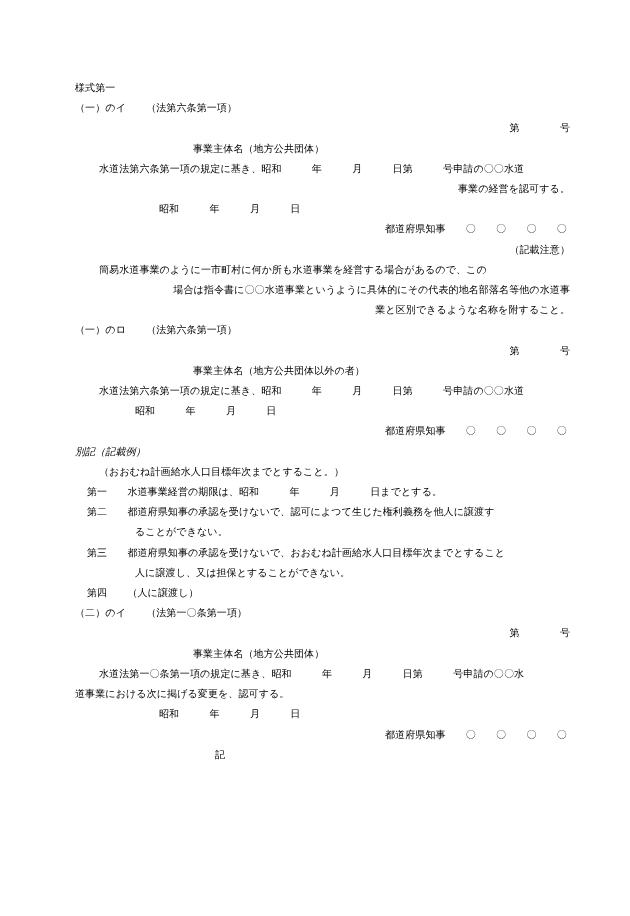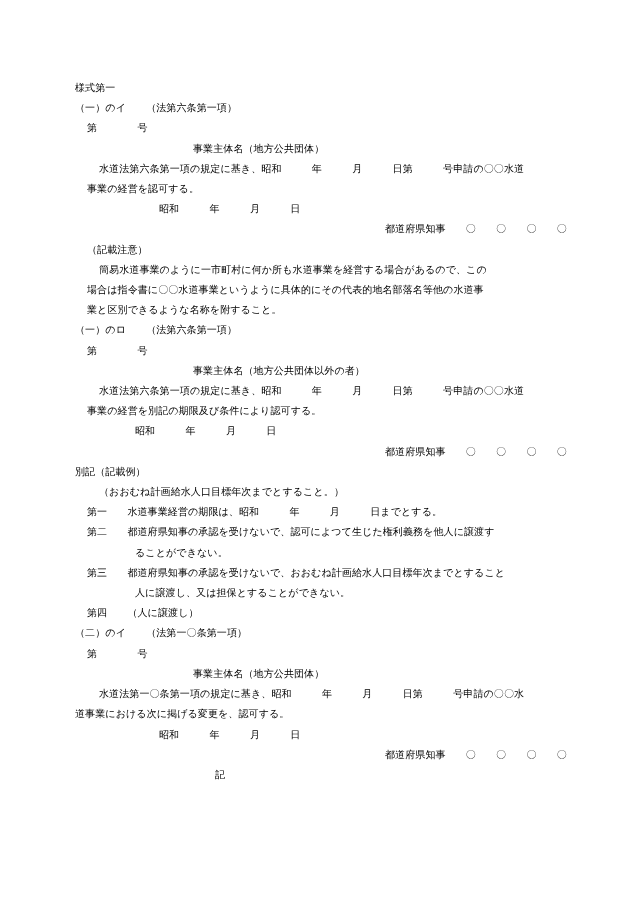--- a/index.html
+++ b/index.html
@@ -20,21 +20,21 @@
     box-sizing: border-box;
     padding: 78px 60px 0 75px;
     font-size: 10px;
     line-height: 20.2px;
   }
   .line {
     white-space: pre-wrap;
     letter-spacing: 0.1px;
   }
   .i1 { padding-left: 0; }
-  .i2 { padding-left: 12px; }
+  .i2 { padding-left: 12px; text-align: right; }
   .i3 { padding-left: 24px; }
   .center-name { padding-left: 118px; }
   .gov-line { padding-left: 310px; }
   .ki-line { padding-left: 140px; }
   .hang {
     padding-left: 36px;
     text-indent: -24px;
   }
   .hang3 {
     padding-left: 60px;
@@ -56,25 +56,24 @@
   <div class="line gov-line">都道府県知事　　〇　　〇　　〇　　〇</div>
   <div class="line i2">（記載注意）</div>
   <div class="line i3">簡易水道事業のように一市町村に何か所も水道事業を経営する場合があるので、この</div>
   <div class="line i2">場合は指令書に〇〇水道事業というように具体的にその代表的地名部落名等他の水道事</div>
   <div class="line i2">業と区別できるような名称を附すること。</div>
 
   <div class="line i1">（一）のロ　　（法第六条第一項）</div>
   <div class="line i2">第　　　　号</div>
   <div class="line center-name">事業主体名（地方公共団体以外の者）</div>
   <div class="line i3">水道法第六条第一項の規定に基き、昭和　　　年　　　月　　　日第　　　号申請の〇〇水道</div>
-  <div class="line i2">事業の経営を別記の期限及び条件により認可する。</div>
   <div class="line" style="padding-left:60px;">昭和　　　年　　　月　　　日</div>
   <div class="line gov-line">都道府県知事　　〇　　〇　　〇　　〇</div>
 
-  <div class="line" style="padding-left:0;">別記（記載例）</div>
+  <div class="line" style="padding-left:0;font-style:italic;">別記（記載例）</div>
   <div class="line i3">（おおむね計画給水人口目標年次までとすること。）</div>
   <div class="line hang">第一　　水道事業経営の期限は、昭和　　　年　　　月　　　日までとする。</div>
   <div class="line hang">第二　　都道府県知事の承認を受けないで、認可によつて生じた権利義務を他人に譲渡す</div>
   <div class="line hang3">ることができない。</div>
   <div class="line hang">第三　　都道府県知事の承認を受けないで、おおむね計画給水人口目標年次までとすること</div>
   <div class="line hang3">人に譲渡し、又は担保とすることができない。</div>
   <div class="line hang">第四　　（人に譲渡し）</div>
 
   <div class="line i1">（二）のイ　　（法第一〇条第一項）</div>
   <div class="line i2">第　　　　号</div>

